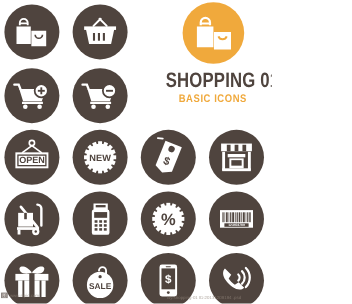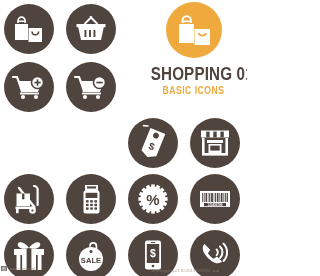--- a/index.html
+++ b/index.html
@@ -119,21 +119,56 @@
         <path d="M13.5 19 h24 l-3.5 11 h-17 z" fill="#ffffff"></path>
         <path d="M16 31.5 h19" stroke="#ffffff" stroke-width="1.9"></path>
         <circle cx="19" cy="35" r="2.1" fill="#ffffff"></circle>
         <circle cx="32" cy="35" r="2.1" fill="#ffffff"></circle>
         <circle cx="33.5" cy="20.5" r="6" fill="#ffffff" stroke="#4f443e" stroke-width="1.6"></circle>
         <rect x="30.4" y="19.7" width="6.3" height="1.7" fill="#4f443e"></rect>
       </svg>
     </div>
   </div>
 
-
+  <div class="cell" style="left:0px;top:114px;">
+    <div class="disc"></div>
+    <div class="glyph">
+      <svg viewBox="0 0 50 50">
+        <circle cx="25" cy="12" r="2.4" fill="none" stroke="#ffffff" stroke-width="1.5"></circle>
+        <path d="M25 14.4 L16 21 M25 14.4 L34 21" stroke="#ffffff" stroke-width="1.5" fill="none"></path>
+        <rect x="10" y="20.5" width="30" height="14.5" fill="#ffffff"></rect>
+        <rect x="12.3" y="23" width="25.4" height="9.6" fill="none" stroke="#4f443e" stroke-width="1.2"></rect>
+        <text x="25" y="30.3" text-anchor="middle" font-family="Liberation Sans, sans-serif" font-size="8.2" font-weight="bold" fill="#4f443e">OPEN</text>
+      </svg>
+    </div>
+  </div>
+
+  <div class="cell" style="left:62px;top:114px;">
+    <div class="disc"></div>
+    <div class="glyph">
+      <svg viewBox="0 0 50 50">
+        <g fill="#ffffff">
+          <g id="starburst-new">
+            <circle cx="25" cy="25" r="12.4"></circle>
+          </g>
+          <g>
+            <rect x="23.2" y="10.4" width="3.6" height="29.2"></rect>
+            <rect x="23.2" y="10.4" width="3.6" height="29.2" transform="rotate(22.5 25 25)"></rect>
+            <rect x="23.2" y="10.4" width="3.6" height="29.2" transform="rotate(45 25 25)"></rect>
+            <rect x="23.2" y="10.4" width="3.6" height="29.2" transform="rotate(67.5 25 25)"></rect>
+            <rect x="23.2" y="10.4" width="3.6" height="29.2" transform="rotate(90 25 25)"></rect>
+            <rect x="23.2" y="10.4" width="3.6" height="29.2" transform="rotate(112.5 25 25)"></rect>
+            <rect x="23.2" y="10.4" width="3.6" height="29.2" transform="rotate(135 25 25)"></rect>
+            <rect x="23.2" y="10.4" width="3.6" height="29.2" transform="rotate(157.5 25 25)"></rect>
+          </g>
+        </g>
+        <text x="25" y="28.3" text-anchor="middle" font-family="Liberation Sans, sans-serif" font-size="8.4" font-weight="bold" fill="#4f443e">NEW</text>
+      </svg>
+    </div>
+  </div>
 
   <div class="cell" style="left:124px;top:114px;">
     <div class="disc"></div>
     <div class="glyph">
       <svg viewBox="0 0 50 50">
         <g transform="rotate(22 25 25)">
           <path d="M17 12 h16 v24 l-8 4 l-8 -4 z" fill="#ffffff"></path>
           <circle cx="25" cy="17" r="2.9" fill="#4f443e"></circle>
           <text x="25" y="32" text-anchor="middle" font-family="Liberation Sans, sans-serif" font-size="10" font-weight="bold" fill="#4f443e">$</text>
         </g>

